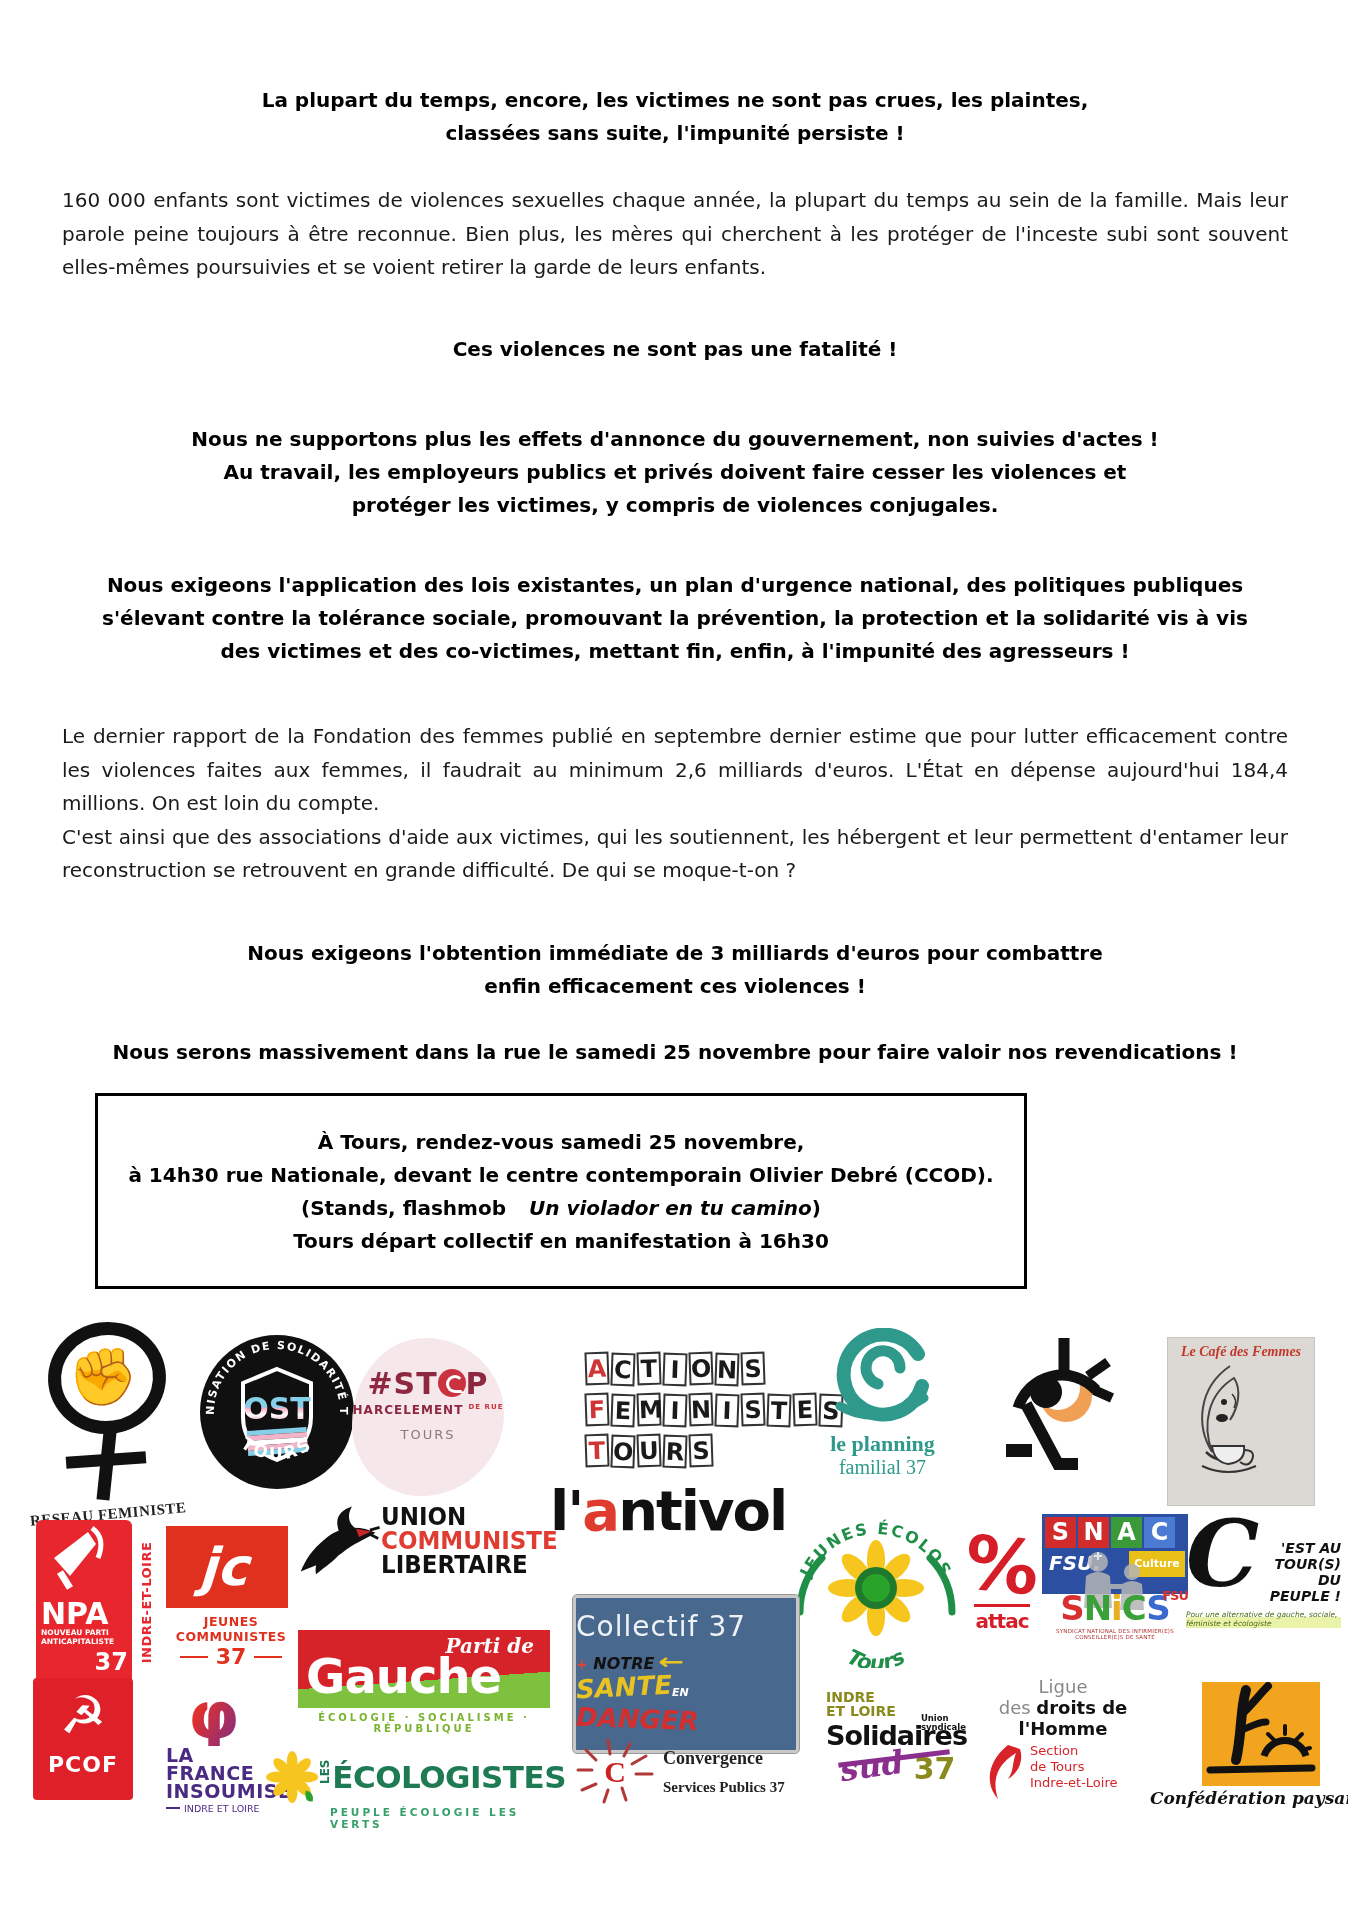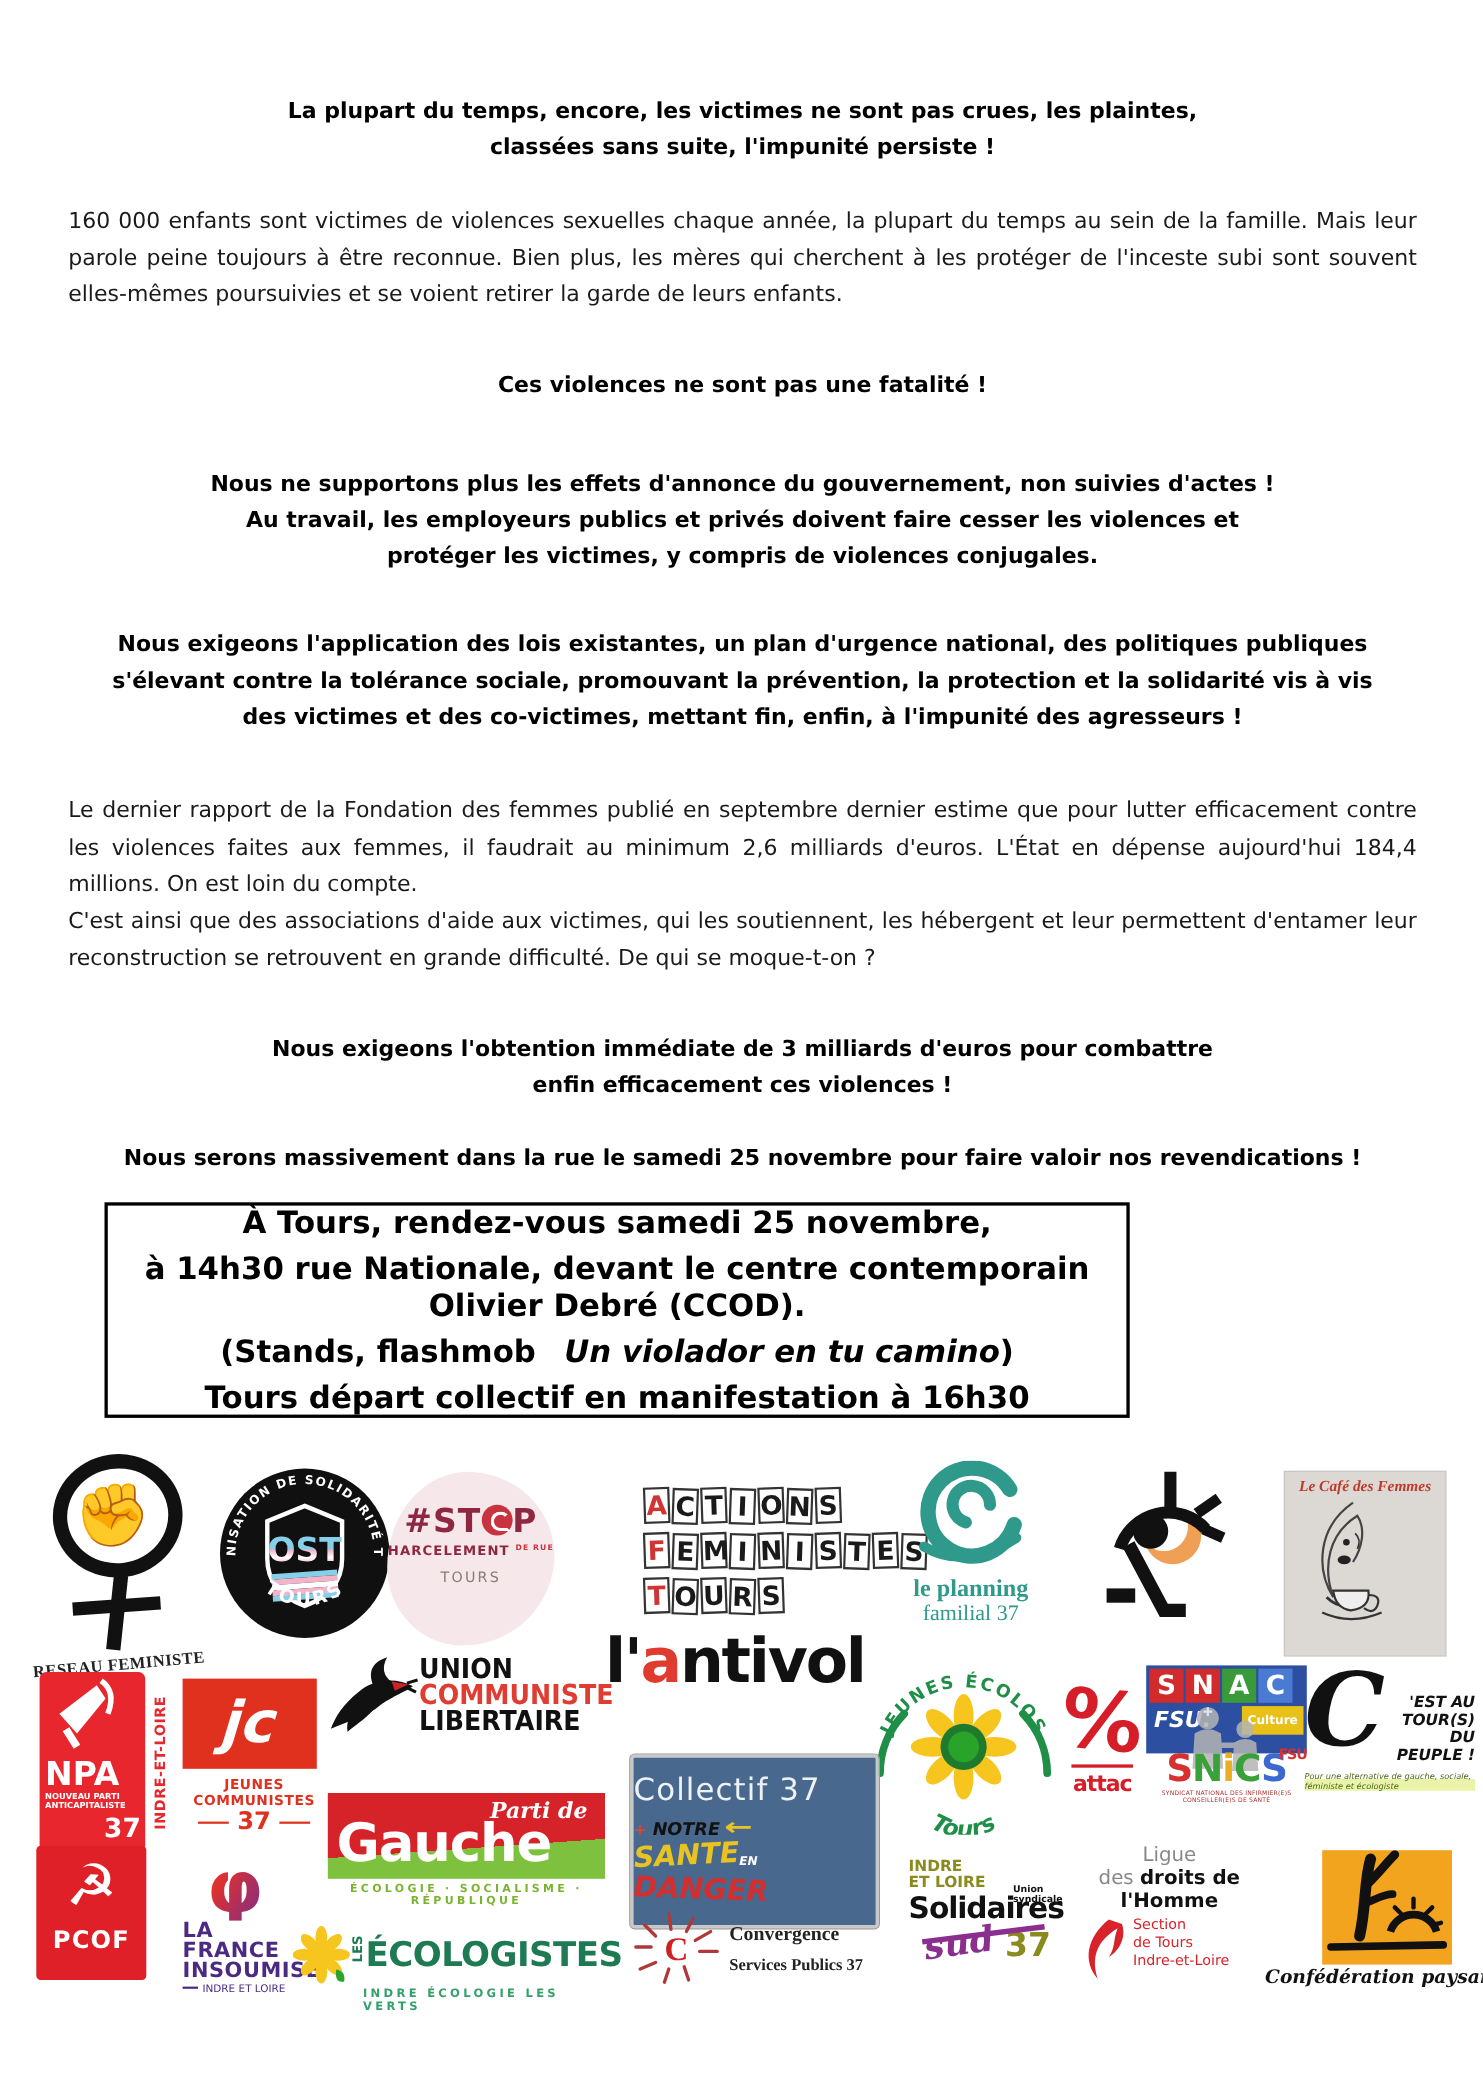--- a/index.html
+++ b/index.html
@@ -13,21 +13,21 @@
   .h4{top:569px;font-size:20px;line-height:33px;}
   .h5{top:937px;font-size:20px;line-height:33px;}
   .h6{top:1040px;font-size:20px;}
   .para{position:absolute;left:62px;width:1226px;text-align:justify;font-size:20px;line-height:33.5px;}
   .p1{top:184px;}
   .p2{top:720px;}
   .para p{margin:0;}
   
   .rdv-box{position:absolute;left:95px;top:1093px;width:926px;height:190px;border:3px solid #000;
            display:flex;flex-direction:column;justify-content:center;gap:9px;text-align:center;
-           font-weight:bold;font-size:28px;color:#000;}
+           font-weight:bold;font-size:20px;color:#000;}
   .rdv-box .it{font-style:italic;margin-left:16px;}
   
   .logo{position:absolute;}
   .logo *{box-sizing:border-box;}
   
   .rf37{left:24px;top:1322px;width:170px;height:225px;}
   .rf-sym{position:relative;width:150px;height:180px;margin:0 auto;}
   .rf-circle{position:absolute;left:14px;top:0;width:118px;height:112px;border:13px solid #111;border-radius:50%;transform:rotate(-8deg);}
   .rf-fist{position:absolute;left:34px;top:22px;font-size:56px;color:#111;}
   .rf-stem{position:absolute;left:66px;top:110px;width:13px;height:68px;background:#111;transform:rotate(6deg);}
@@ -488,21 +488,21 @@
         <ellipse cx="41" cy="17" rx="6" ry="11" transform="rotate(45 41 17)"></ellipse>
         <ellipse cx="17" cy="41" rx="6" ry="11" transform="rotate(45 17 41)"></ellipse>
         <ellipse cx="41" cy="41" rx="6" ry="11" transform="rotate(-45 41 41)"></ellipse>
       </g>
       <circle cx="29" cy="29" r="10" fill="#f6c51e"></circle>
       <path d="M 44 44 q 10 2 8 12 q -10 2 -8 -12" fill="#2aa32a"></path>
     </svg>
     <div class="eelv-les">LES</div>
     <div class="eelv-name">ÉCOLOGISTES</div>
   </div>
-  <div class="eelv-sub">INDRE ÉCOLOGIE LES VERTS</div>
+  <div class="eelv-sub">PEUPLE ÉCOLOGIE LES VERTS</div>
 </div>
 
 <div class="logo conv">
   <svg width="95" height="72" viewBox="0 0 95 72">
     <g stroke="#b03838" stroke-width="3" stroke-linecap="round">
       <line x1="18" y1="14" x2="28" y2="24"></line>
         <line x1="40" y1="4" x2="42" y2="18"></line>
       <line x1="62" y1="8" x2="56" y2="20"></line>
         <line x1="78" y1="20" x2="64" y2="28"></line>
       <line x1="84" y1="38" x2="68" y2="38"></line>

